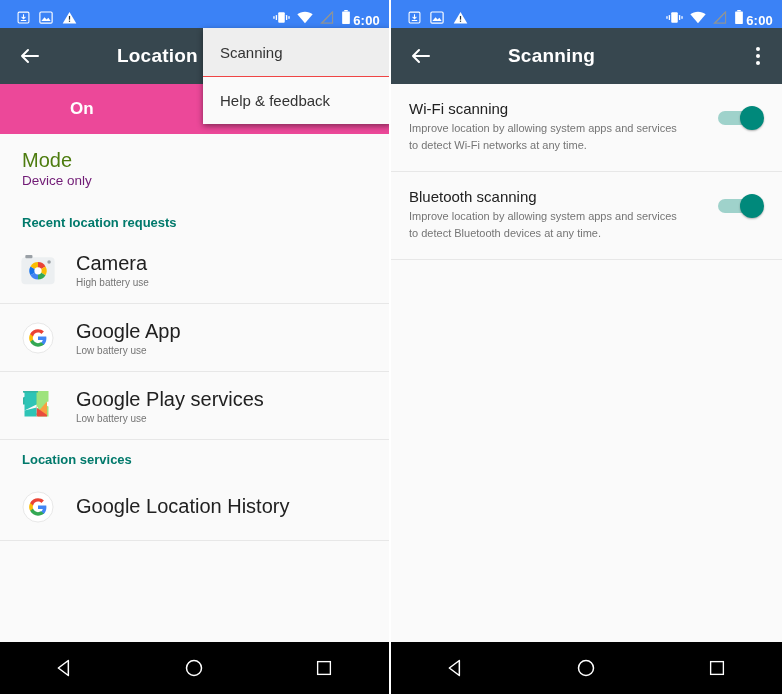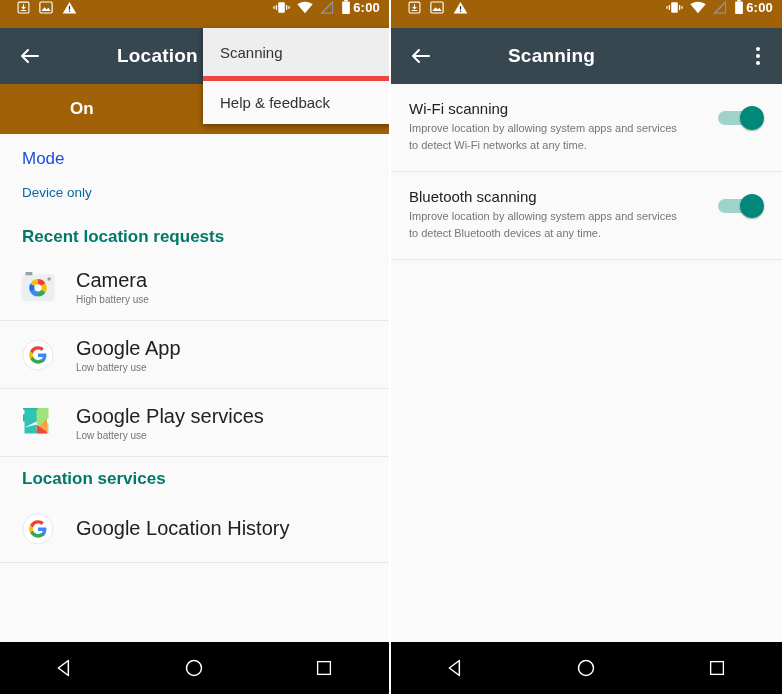--- a/index.html
+++ b/index.html
@@ -25,23 +25,23 @@
     background: #fafafa;
     display: flex;
     flex-direction: column;
     overflow: hidden;
   }
   .phone.left { border-right: 2px solid #ffffff; box-sizing: border-box; width: 391px;}
 
   
   .statusbar {
     height: 28px;
-    background: #a16207;
-    display: flex;
-    align-items: flex-start;
+    background: #3b82f6;
+    display: flex;
+    align-items: flex-end;
     padding: 0 9px 0 17px;
     flex: 0 0 28px;
     box-sizing: border-box;
   }
   .sb-left { display: flex; align-items: center; gap: 9px; }
   .sb-right { display: flex; align-items: center; gap: 7px; margin-left: auto; }
   .sb-icon { display: block; }
   .sb-time {
     color: #ffffff;
     font-size: 13px;
@@ -81,21 +81,21 @@
     justify-content: center;
     gap: 3px;
     cursor: pointer;
   }
   .overflow-dots i {
     width: 4px; height: 4px; border-radius: 50%; background: #ffffff; display: block;
   }
 
   
   .subheader {
-    background: #a16207;
+    background: #ec4899;
     height: 50px;
     display: flex;
     align-items: center;
     flex: 0 0 50px;
     box-sizing: border-box;
   }
   .subheader-label {
     color: #ffffff;
     font-size: 17px;
     font-weight: bold;
@@ -116,47 +116,47 @@
     height: 48px;
     display: flex;
     align-items: center;
     padding-left: 17px;
     font-size: 15px;
     color: #333333;
     cursor: pointer;
     box-sizing: border-box;
   }
   .menu-item.highlighted { background: #eeeeee; }
-  .menu-item + .menu-item { border-top: 5px solid #ef4444; }
+  .menu-item + .menu-item { border-top: 1px solid #ef4444; }
 
   
   .content {
     flex: 1 1 auto;
     background: #fafafa;
     overflow: hidden;
     position: relative;
   }
   .content.white { background: #fafafa; }
 
   .pref-row {
     padding: 15px 16px 15px 22px;
     box-sizing: border-box;
   }
   .pref-title {
-    font-size: 17px;
-    color: #1d4ed8;
+    font-size: 20px;
+    color: #4d7c0f;
   }
   .pref-summary {
     font-size: 13.5px;
-    color: #0369a1;
-    margin-top: 16px;
+    color: #701a75;
+    margin-top: 1px;
   }
 
   .section-header {
-    font-size: 17px;
+    font-size: 13px;
     font-weight: bold;
     color: #00796B;
     padding: 12px 22px 6px 22px;
   }
 
   .app-row {
     display: flex;
     align-items: center;
     padding: 11px 16px 11px 18px;
     border-bottom: 1px solid #e7e7e7;

